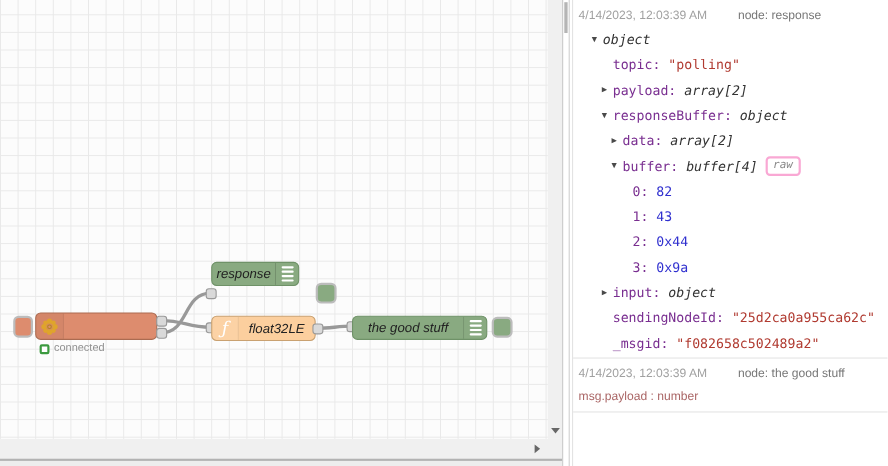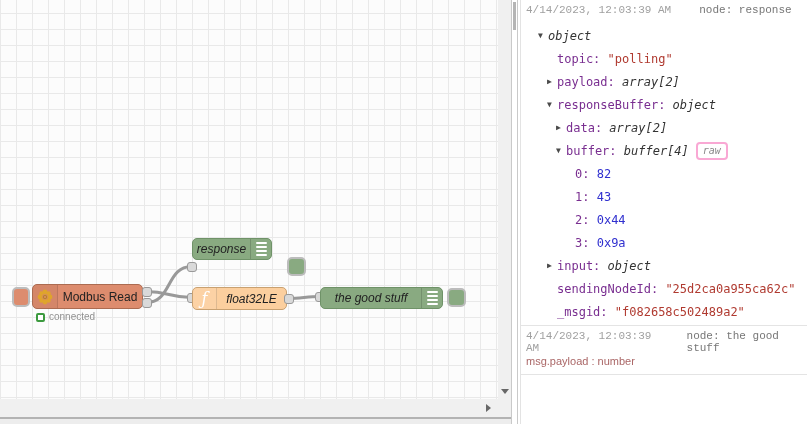--- a/index.html
+++ b/index.html
@@ -63,21 +63,21 @@
           border-left:1px solid #c9c9c9; border-right:1px solid #c9c9c9; }
   .thin-thumb { position:absolute; left:1px; top:2px; width:3px; height:28px; background:#b5b5b5; }
   .bottom-strip { position:absolute; left:0; top:417px; width:511px; height:7px;
           background:#ededed; border-top:2px solid #b3b3b3; }
 
   
   .debug-panel { position:absolute; left:518px; top:0; width:289px; height:424px;
           background:#fff; }
   .debug-list { margin-left:2px; border-left:1px solid #e3e3e3; min-height:424px; }
   .debug-msg { padding:4px 0 2px 5px; border-bottom:1px solid #e4e4e4; }
-  .meta-row { height:20px; display:flex; font-size:11px;font-family:Liberation Mono, monospace; }
+  .meta-row { height:20px; display:flex; align-items:center; font-size:11px; }
   .msg-date { color:#a0a0a0; }
   .msg-node { color:#777; margin-left:28px; }
   .topic-row { height:22px; display:flex; align-items:center; font-size:11px; color:#aa6666; }
   .tree { padding-left:12px; }
   .tree-row { height:23px; display:flex; align-items:center;
           font-family:"DejaVu Sans Mono", monospace; font-size:12px; color:#333; }
   .arrow { display:inline-block; width:10px; font-size:8px; color:#4a4a4a; flex:none; }
   .tkey { color:#792e90; white-space:pre; }
   .tval-type { color:#333; font-style:italic; }
   .tval-string { color:#b03a30; }
@@ -112,21 +112,20 @@
               <circle cx="13" cy="8" r="2.4"></circle>
             <circle cx="4.5" cy="4.5" r="2.2"></circle>
               <circle cx="11.5" cy="4.5" r="2.2"></circle>
             <circle cx="4.5" cy="11.5" r="2.2"></circle>
               <circle cx="11.5" cy="11.5" r="2.2"></circle>
           </g>
           <circle cx="8" cy="8" r="2.1" fill="#b5851d"></circle>
           <circle cx="8" cy="8" r="1.1" fill="#dd8c6e"></circle>
         </svg>
       </div>
-      <div class="node-label">Modbus Read</div>
     </div>
     <div class="port" style="left:142px; top:287px;"></div>
     <div class="port" style="left:142px; top:298px;"></div>
     <div class="status">
       <div class="status-dot"></div>
       <div class="status-text">connected</div>
     </div>
 
     <div class="port" style="left:187px; top:262px;"></div>
     <div class="node node-debug node-response">

